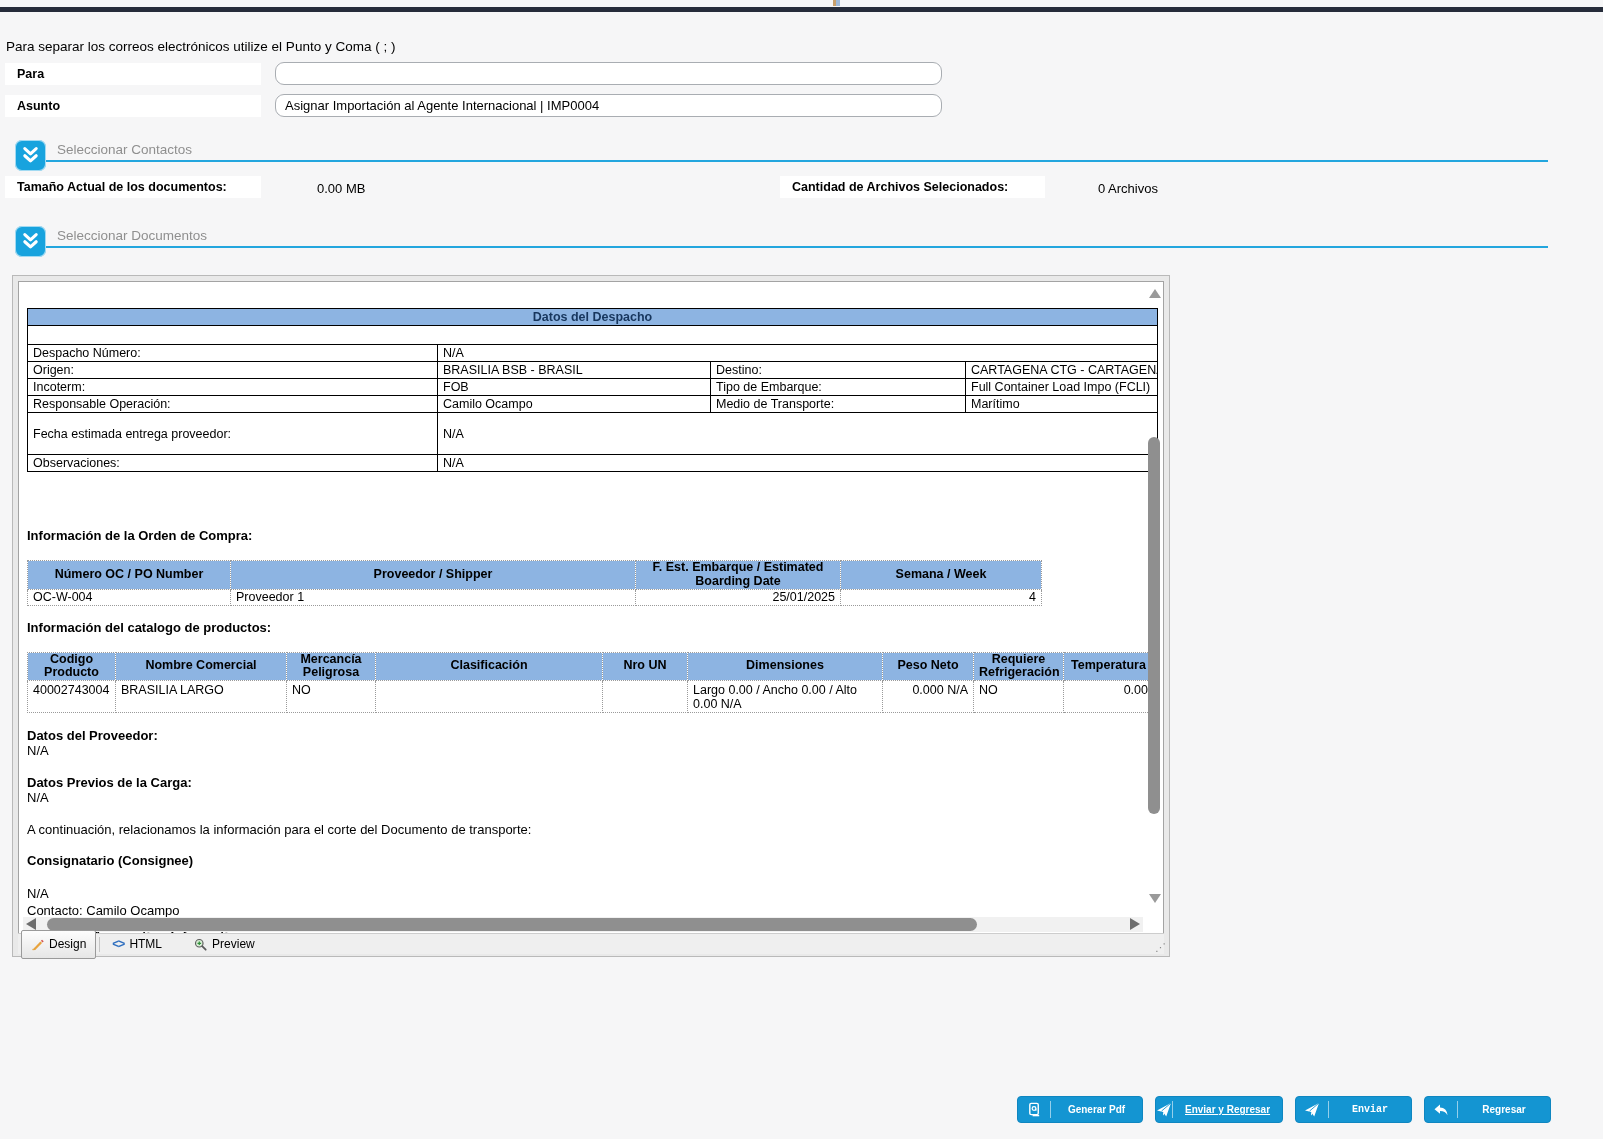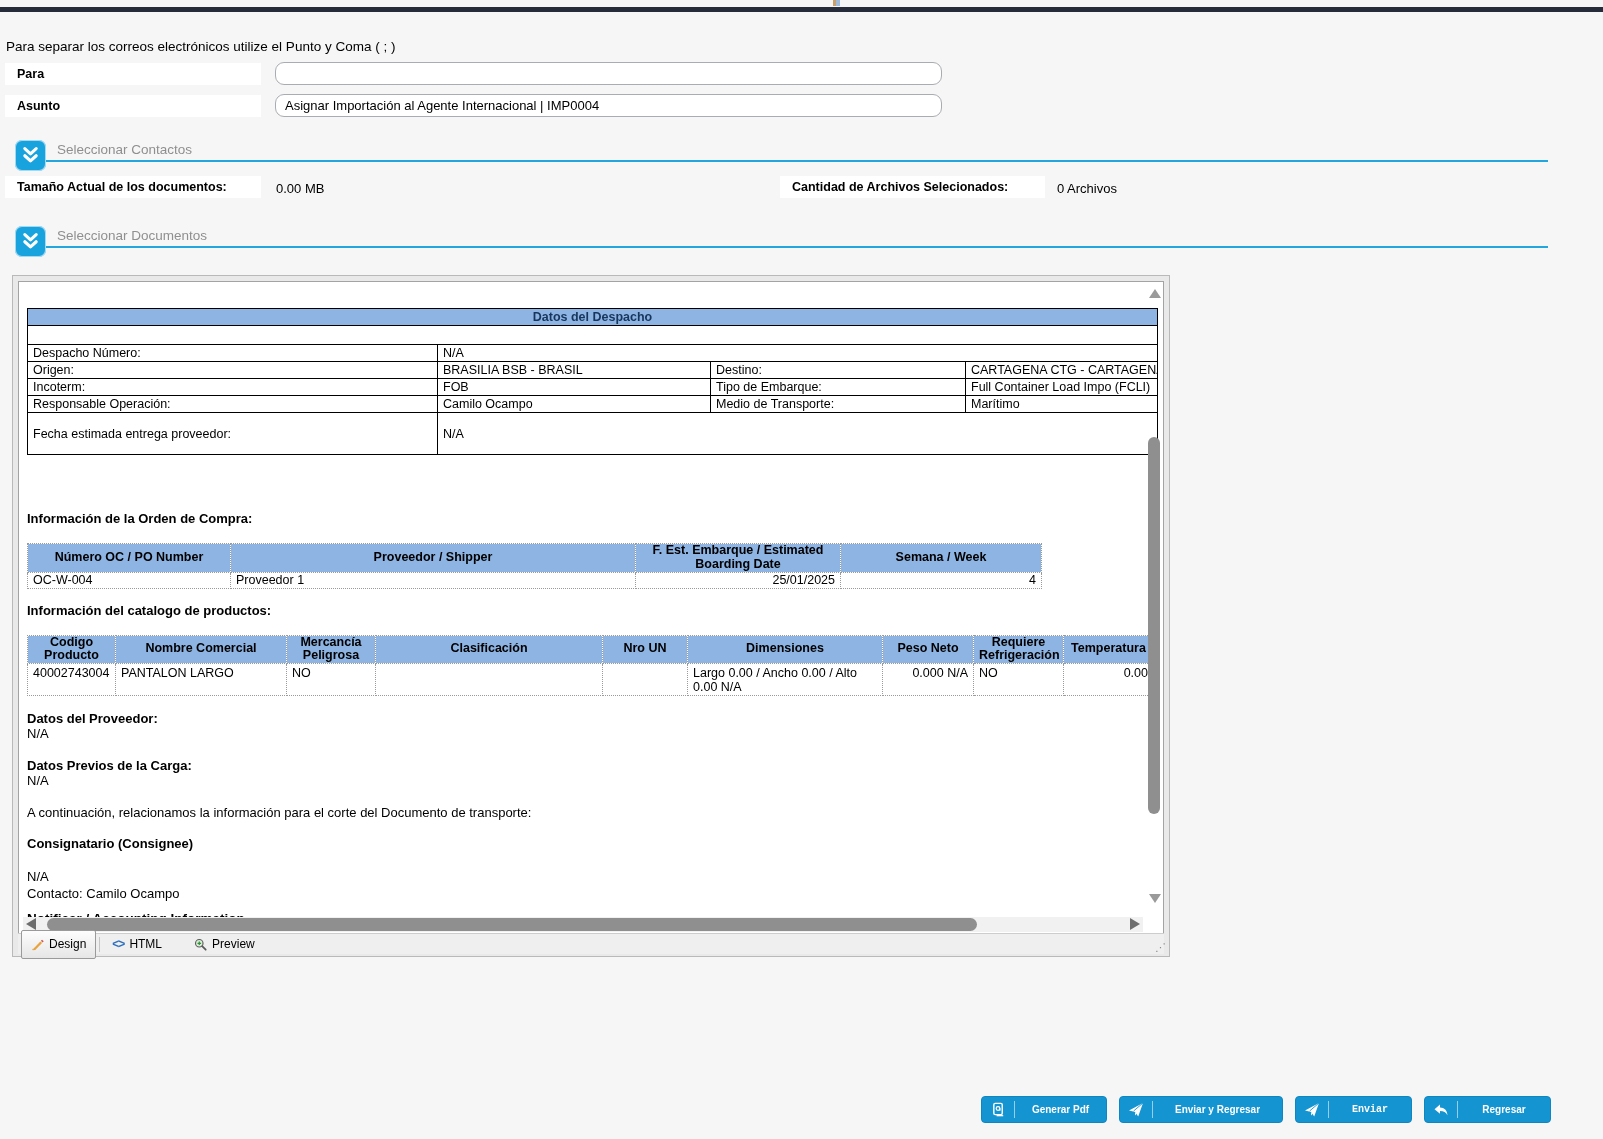--- a/index.html
+++ b/index.html
@@ -25,21 +25,21 @@
     border:1px solid #a9adb2; border-radius:9px; padding:0 9px;
     font-family:inherit; font-size:13px; color:#000; outline:none; }
 
   
   .section-line { left:15px; width:1533px; height:2px; background:#23a6de; }
   .section-icon { left:15px; width:31px; height:31px; border-radius:7px;
     background:#18a3de; display:flex; align-items:center; justify-content:center;
     cursor:pointer; z-index:2; box-shadow:0 0 0 1px rgba(255,255,255,.6) inset; }
   .section-label { left:57px; color:#8f8f8f; font-size:13.5px; }
 
-  .plain-value { font-size:13px; }
+  .plain-value { font-size:13px;margin-left:41px; }
 
   
   .editor { left:12px; top:275px; width:1158px; height:682px;
     background:#e9e9e9; border:1px solid #b9b9b9; }
   .editor-content { position:absolute; left:5px; top:5px; width:1146px; height:653px;
     background:#fff; border:1px solid #a3a3a3; overflow:hidden; padding:5px 0 0 8px; }
 
   table { border-collapse:collapse; font-size:12.5px; table-layout:fixed; }
   .despacho { width:1130px; margin-top:21px; }
   .despacho td { border:1px solid #000; padding:0 5px; height:17px; overflow:hidden; white-space:nowrap; }
@@ -89,21 +89,21 @@
   .grip { position:absolute; right:3px; bottom:2px; color:#8a8a8a; font-size:11px; cursor:nwse-resize; }
 
   
   .footer-btns { top:1096px; right:52px; display:flex; gap:12px; }
   .btn { height:27px; background:#1495d2; border:1px solid #0f86c0; border-radius:4px;
     color:#fff; font-weight:bold; font-size:10px; display:flex; align-items:center;
     cursor:pointer; padding:0; }
   .btn .icon-seg { width:33px; display:flex; align-items:center; justify-content:center;
     height:17px; border-right:1px solid rgba(255,255,255,.55); }
   .btn .lbl { flex:1; text-align:center; padding:0 12px; white-space:nowrap; }
-  .w1{width:126px;} .w2{width:164px;} .w3{width:117px;font-family:Liberation Mono, monospace;} .w4{width:127px;}
+  .w1{width:126px;} .w2{width:128px;text-decoration:underline;} .w3{width:117px;font-family:Liberation Mono, monospace;} .w4{width:127px;}
 </style>
 </head>
 <body>
 
 <div class="abs topbar"></div>
 <div class="abs top-mark">
     <span></span>
     <span></span>
   </div>
 
@@ -172,20 +172,24 @@
         <td>Full Container Load Impo (FCLI)</td>
       </tr>
       <tr>
         <td>Responsable Operación:</td>
         <td>Camilo Ocampo</td>
         <td>Medio de Transporte:</td>
         <td>Marítimo</td>
       </tr>
       <tr class="tall">
         <td>Fecha estimada entrega proveedor:</td>
+        <td colspan="3">N/A</td>
+      </tr>
+      <tr>
+        <td>Observaciones:</td>
         <td colspan="3">N/A</td>
       </tr>
     </tbody>
       </table>
 
     <div class="sub-heading" style="margin-top:56px;">Información de la Orden de Compra:</div>
 
     <table class="dotted oc-table">
       <colgroup>
           <col style="width:203px">
@@ -230,21 +234,21 @@
         <th>Mercancía Peligrosa</th>
         <th>Clasificación</th>
         <th>Nro UN</th>
         <th>Dimensiones</th>
         <th>Peso Neto</th>
         <th>Requiere Refrigeración</th>
         <th>Temperatura</th>
       </tr>
       <tr>
         <td>40002743004</td>
-        <td>PANTALON LARGO</td>
+        <td>BRASILIA LARGO</td>
         <td>NO</td>
         <td></td>
         <td></td>
         <td>Largo 0.00 / Ancho 0.00 / Alto 0.00 N/A</td>
         <td class="ta-r">0.000 N/A</td>
         <td>NO</td>
         <td class="ta-r">0.00</td>
       </tr>
     </tbody>
       </table>

